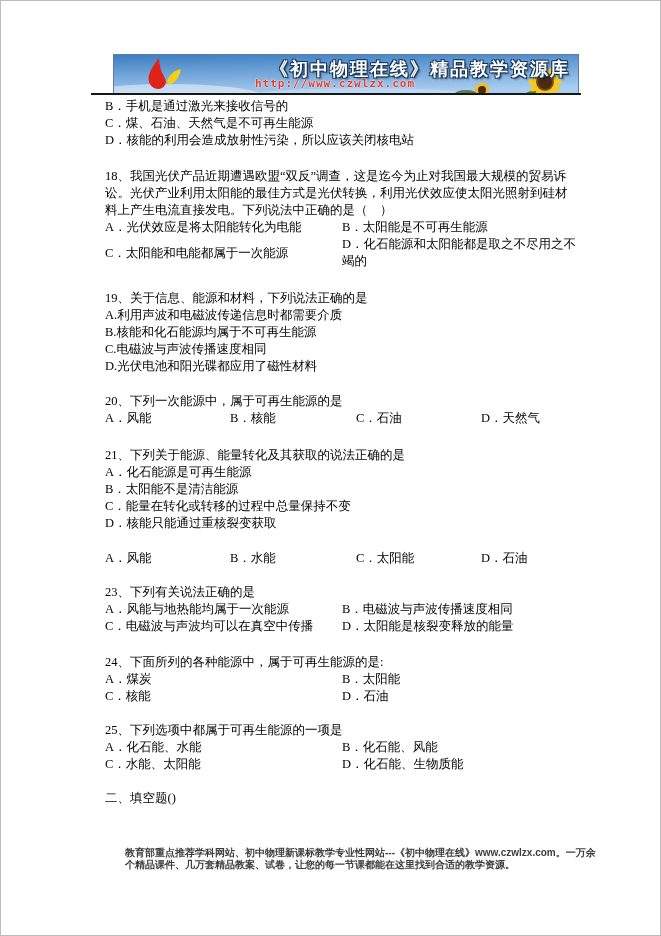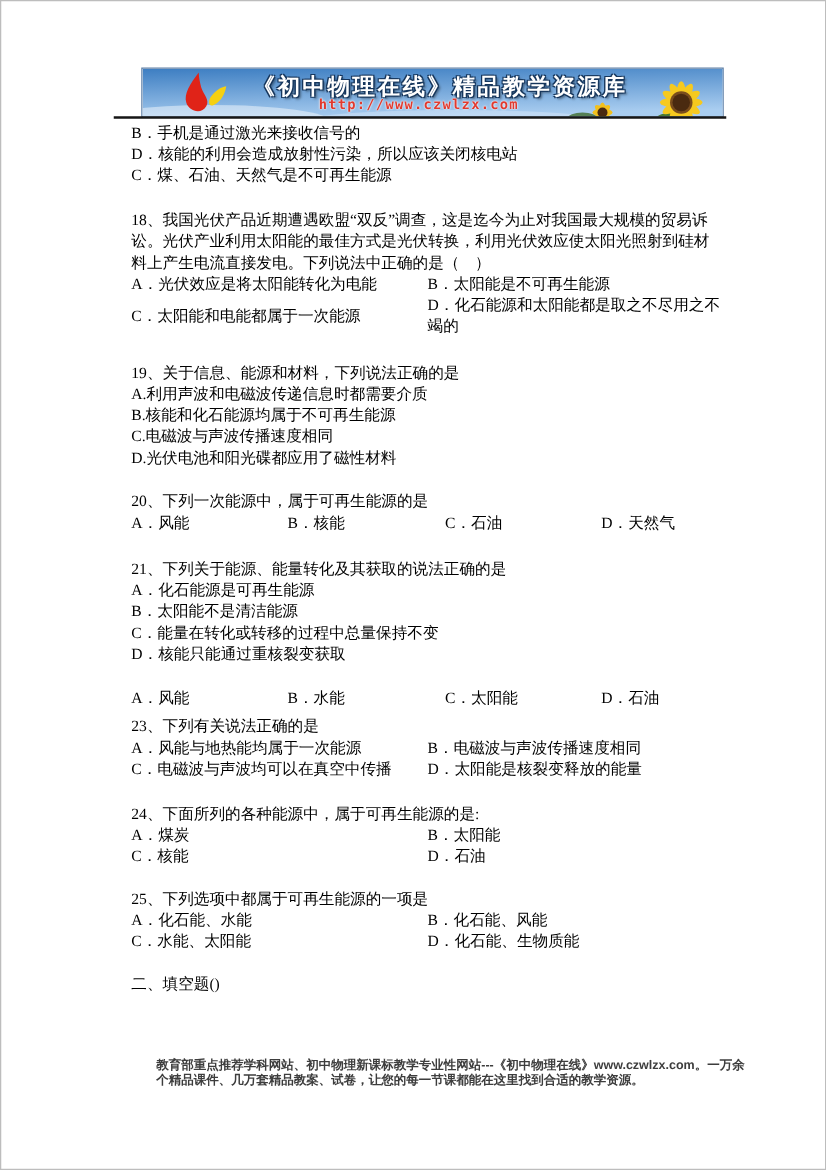--- a/index.html
+++ b/index.html
@@ -6,21 +6,21 @@
   .page{
     position:relative;width:661px;height:936px;margin:0 auto;
     background:#fff;border:1px solid #bdbdbd;box-sizing:border-box;
     font-family:"Liberation Serif","DejaVu Serif",serif;
     color:#000;overflow:hidden;
   }
   
   .banner{position:absolute;left:112px;top:53px;width:466px;height:40px;border:1px solid #5d7fa6;box-sizing:border-box;overflow:hidden;}
   .banner svg{position:absolute;left:0;top:0;}
   .banner-title{
-    position:absolute;left:88px;right:8px;top:2px;text-align:left;
+    position:absolute;left:88px;right:8px;top:2px;text-align:right;
     font-size:18px;font-weight:bold;letter-spacing:2px;color:#fff;
     text-shadow:1px 1px 0 #16365c,-1px 1px 0 #16365c,1px -1px 0 #16365c,-1px -1px 0 #16365c,2px 2px 2px rgba(0,0,0,.45);
     white-space:nowrap;
   }
   .banner-url{
     position:absolute;left:16px;width:410px;top:22px;text-align:center;
     font-family:"DejaVu Sans Mono","Liberation Mono",monospace;
     font-size:11px;font-weight:bold;letter-spacing:1px;color:#e03a2f;
     text-shadow:0 0 2px #ffffff,0 0 1px #ffffff;white-space:nowrap;
   }
@@ -96,22 +96,22 @@
     </svg>
     <div class="banner-title">《初中物理在线》精品教学资源库</div>
     <div class="banner-url">http://www.czwlzx.com</div>
   </div>
   <div class="banner-underline"></div>
 
   <div class="content">
 
     <div class="qblock">
       <p>B．手机是通过激光来接收信号的</p>
+      <p>C．煤、石油、天然气是不可再生能源</p>
       <p>D．核能的利用会造成放射性污染，所以应该关闭核电站</p>
-      <p>C．煤、石油、天然气是不可再生能源</p>
     </div>
 
     <div class="qblock" style="margin-top:19px">
       <p>18、我国光伏产品近期遭遇欧盟“双反”调查，这是迄今为止对我国最大规模的贸易诉讼。光伏产业利用太阳能的最佳方式是光伏转换，利用光伏效应使太阳光照射到硅材料上产生电流直接发电。下列说法中正确的是（　）</p>
       <div class="optrow2">
         <span class="cl">A．光伏效应是将太阳能转化为电能</span>
         <span class="cr">B．太阳能是不可再生能源</span>
       </div>
       <div class="optrow2 vcenter">
         <span class="cl">C．太阳能和电能都属于一次能源</span>
@@ -147,21 +147,21 @@
 
     <div class="qblock" style="margin-top:18px">
       <div class="optrow4">
         <span class="c1">A．风能</span>
         <span class="c2">B．水能</span>
         <span class="c3">C．太阳能</span>
         <span class="c4">D．石油</span>
       </div>
     </div>
 
-    <div class="qblock" style="margin-top:6px">
+    <div class="qblock" style="margin-top:17px">
       <p>23、下列有关说法正确的是</p>
       <div class="optrow2">
         <span class="cl">A．风能与地热能均属于一次能源</span>
         <span class="cr">B．电磁波与声波传播速度相同</span>
       </div>
       <div class="optrow2">
         <span class="cl">C．电磁波与声波均可以在真空中传播</span>
         <span class="cr">D．太阳能是核裂变释放的能量</span>
       </div>
     </div>

